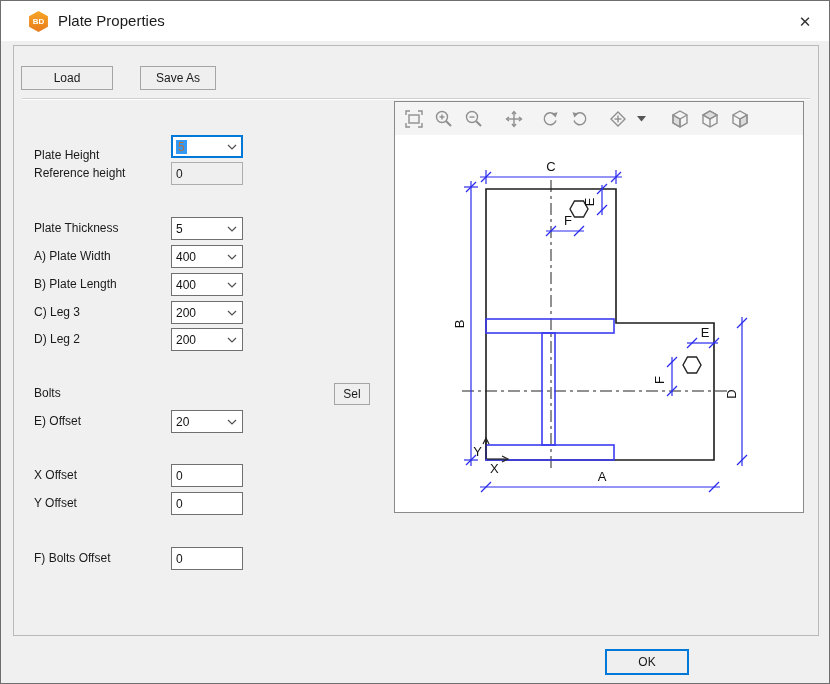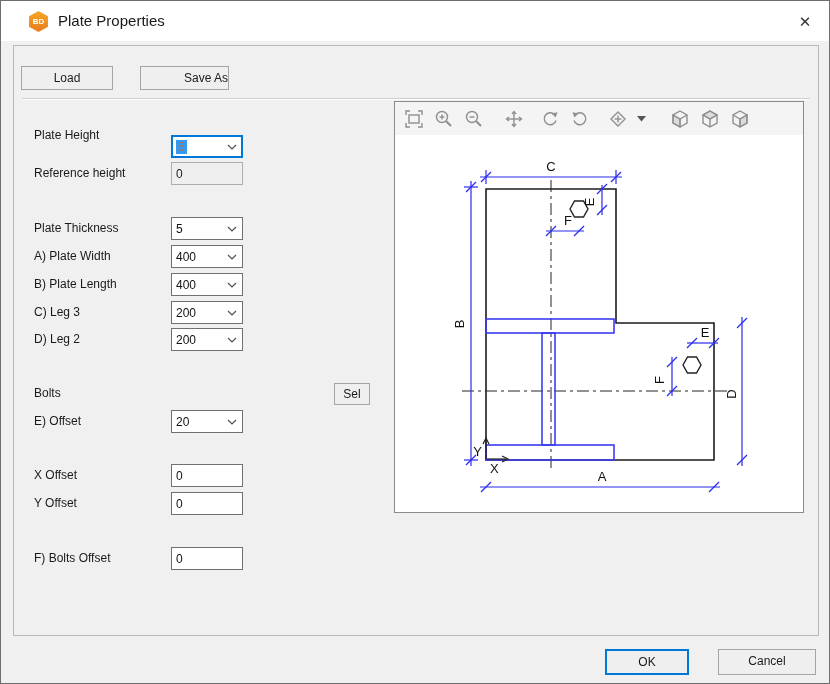--- a/index.html
+++ b/index.html
@@ -4,21 +4,21 @@
 <style>
   html,body{margin:0;padding:0;background:#cfcfcf;font-family:"Liberation Sans",sans-serif;}
   .window{position:relative;width:830px;height:684px;background:#f0f0f0;border:1px solid #6e6e6e;box-sizing:border-box;overflow:hidden;}
   .titlebar{position:absolute;left:0;top:0;width:100%;height:40px;background:#ffffff;}
   .app-icon{position:absolute;left:27px;top:10px;width:21px;height:21px;background:linear-gradient(180deg,#f6a623,#e87b1e);clip-path:polygon(50% 0,95% 25%,95% 75%,50% 100%,5% 75%,5% 25%);display:flex;align-items:center;justify-content:center;color:#fff;font-size:8px;font-weight:bold;}
   .title{position:absolute;left:57px;top:11px;font-size:15px;color:#1a1a1a;}
   .close-btn{position:absolute;right:12px;top:9px;width:24px;height:24px;text-align:center;line-height:24px;font-size:15px;color:#333;cursor:default;}
   .content-panel{position:absolute;left:12px;top:44px;width:806px;height:591px;background:#f0f0f0;border:1px solid #b9b9b9;box-sizing:border-box;}
   .btn{position:absolute;height:24px;background:#efefef;border:1px solid #a5a5a5;font-size:12px;color:#1a1a1a;text-align:center;line-height:22px;box-sizing:border-box;}
   .btn-load{left:7px;top:20px;width:92px;}
-  .btn-saveas{left:126px;top:20px;width:89px;text-align:right;}
+  .btn-saveas{left:126px;top:20px;width:76px;}
   .separator{position:absolute;left:8px;top:52px;width:788px;height:0;border-top:1px solid #cfcfcf;border-bottom:1px solid #ffffff;}
   .flabel{position:absolute;left:20px;font-size:12px;color:#1a1a1a;white-space:nowrap;}
   .combo{position:absolute;left:157px;width:72px;height:23px;background:#fff;border:1px solid #707070;box-sizing:border-box;display:flex;align-items:center;justify-content:space-between;padding:0 5px 0 4px;font-size:12px;color:#111;}
   .combo.focused{border:2px solid #0078d7;padding:0 4px 0 3px;}
   .combo.focused .cval{background:#3399f3;color:#bf6f2f;padding:0 2px;}
   .tbox{position:absolute;left:157px;width:72px;height:23px;background:#fff;border:1px solid #707070;box-sizing:border-box;font-size:12px;color:#111;padding:0 4px;font-family:"Liberation Sans",sans-serif;}
   .tbox:disabled{background:#efefef;border-color:#adadad;color:#1a1a1a;}
   .tbox-wide{width:141px;}
   .sel-btn{position:absolute;left:320px;width:36px;height:22px;line-height:20px;}
   .preview{position:absolute;left:380px;top:55px;width:410px;height:412px;background:#ffffff;border:1px solid #8a8a8a;box-sizing:border-box;}
@@ -50,21 +50,21 @@
     <div class="title">Plate Properties</div>
     <div class="close-btn">✕</div>
   </div>
 
   <div class="content-panel">
 
     <div class="btn btn-load">Load</div>
     <div class="btn btn-saveas">Save As</div>
     <div class="separator"></div>
 
-    <div class="flabel" style="top:82px">Plate Height</div>
+    <div class="flabel" style="top:102px">Plate Height</div>
     <div class="combo focused" style="top:89px">
       <span class="cval">5</span>
       <svg width="10" height="6">
           <polyline points="1,1 5,5 9,1" fill="none" stroke="#505050" stroke-width="1.2"></polyline>
         </svg>
     </div>
 
     <div class="flabel" style="top:120px">Reference height</div>
     <input class="tbox" style="top: 116px;" disabled="" value="0">
 
@@ -275,15 +275,14 @@
         <polyline points="481,444 484,438 487,444" class="axis"></polyline>
         <line x1="485" y1="459" x2="504" y2="459" class="axis"></line>
         <polyline points="500,456 506,459 500,462" class="axis"></polyline>
         <text x="480" y="456" text-anchor="end" class="dimtext">Y</text>
         <text x="488" y="473" class="dimtext">X</text>
       </svg>
     </div>
   </div>
 
   <div class="btn footer-ok">OK</div>
-  <div class="btn footer-cancel">Cancel</div>
 
 </div>
 
 </body></html>

